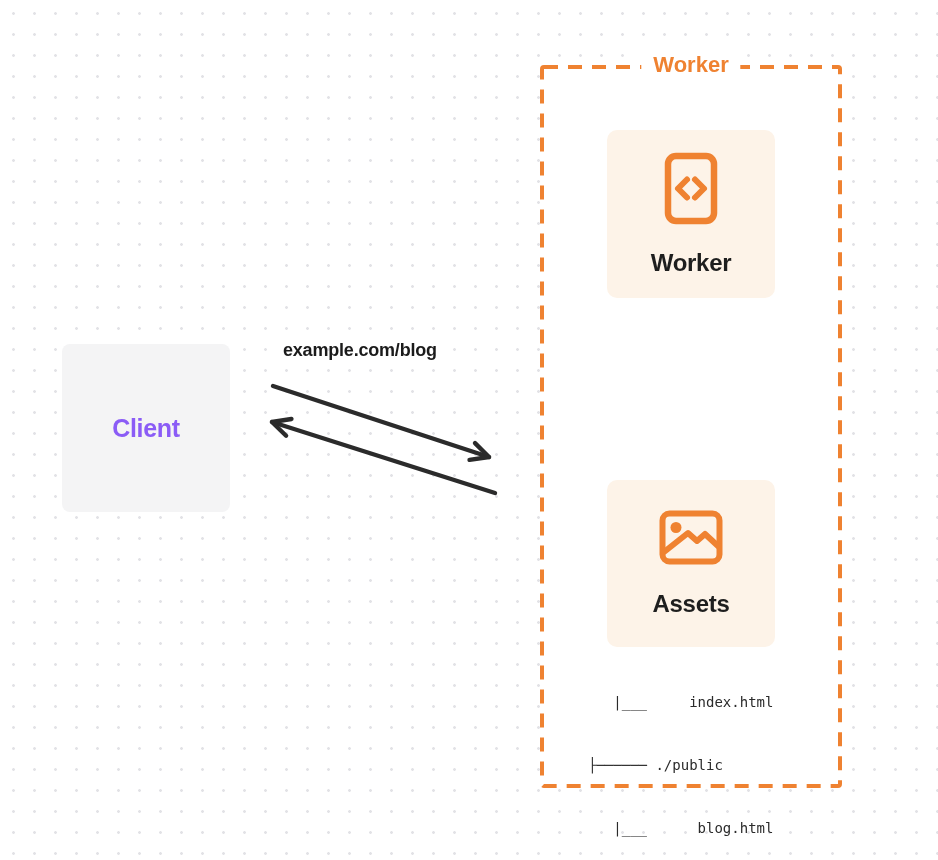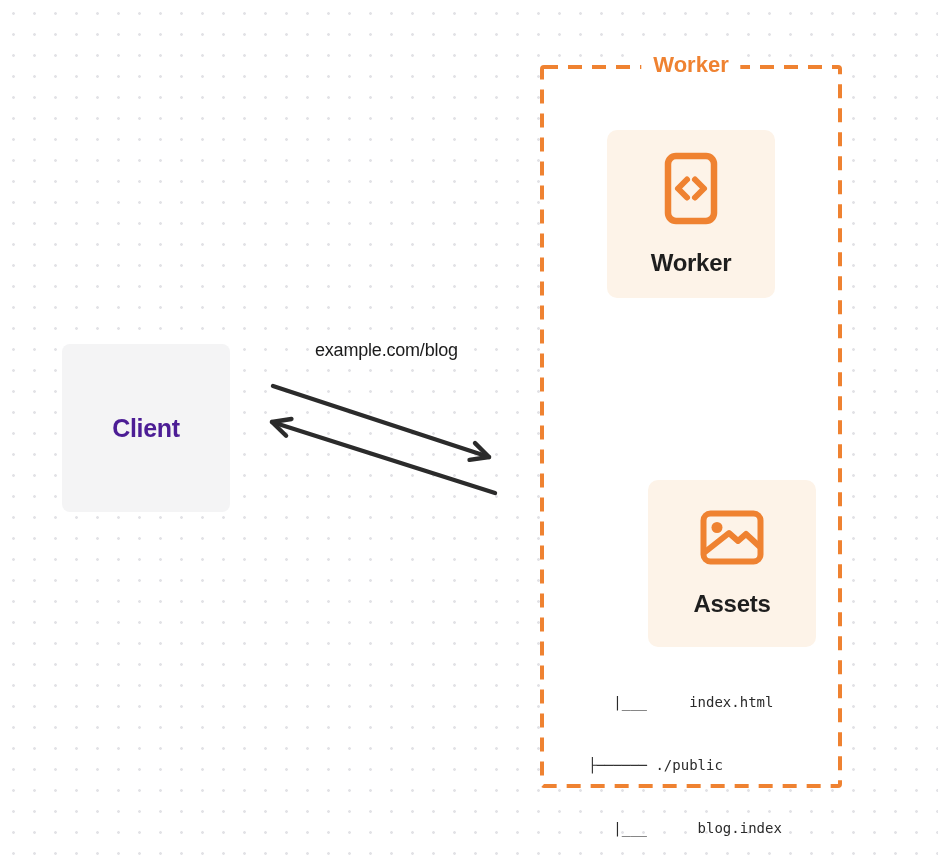--- a/index.html
+++ b/index.html
@@ -21,30 +21,29 @@
   
   .client-box {
     position: absolute;
     left: 62px; top: 344px;
     width: 168px; height: 168px;
     background: #f4f4f5;
     border-radius: 8px;
     display: flex; align-items: center; justify-content: center;
   }
   .client-box .node-label {
-    font-size: 25px; font-weight: 700; color: #4c1d95; letter-spacing: -0.3px;
+    font-size: 25px; font-weight: 700; color: #8b5cf6; letter-spacing: -0.3px;
   }
 
   
   .request-label {
     position: absolute;
     left: 283px; top: 340px;
-    font-size: 18px; font-weight: 400; color: #1b1b1b; letter-spacing: -0.2px;
+    font-size: 18px; font-weight: 700; color: #1b1b1b; letter-spacing: -0.2px;
     white-space: nowrap;
-    margin-left: 32px;
   }
 
   
   .arrows-svg { position: absolute; left: 250px; top: 365px; }
 
   
   .project-box {
     position: absolute;
     left: 540px; top: 65px;
     width: 302px; height: 723px;
@@ -68,21 +67,21 @@
     width: 168px;
     background: #fdf3e8;
     border-radius: 10px;
     display: flex; flex-direction: column;
     align-items: center; justify-content: center;
   }
   .card .card-label {
     font-size: 24px; font-weight: 700; color: #1e1e1e; letter-spacing: -0.3px;
   }
   .worker-card { top: 65px; height: 168px; gap: 24px; }
-  .assets-card { top: 415px; height: 167px; gap: 24px; margin-left: 41px; }
+  .assets-card { top: 415px; height: 167px; gap: 24px; }
 
   
   .file-tree {
     position: absolute;
     left: 48px; top: 585px;
     font-family: "DejaVu Sans Mono", monospace;
     font-size: 14px; line-height: 21px;
     color: #2b2b2b;
     white-space: pre;
   }
@@ -129,18 +128,18 @@
         <rect x="3.5" y="3.5" width="57" height="48" rx="7" fill="none" stroke="#ef8231" stroke-width="6"></rect>
         <circle cx="17" cy="17.5" r="5.5" fill="#ef8231"></circle>
         <path d="M5 42 L29 23 L38 31 L46 24 L59 36" fill="none" stroke="#ef8231" stroke-width="6" stroke-linecap="round" stroke-linejoin="round"></path>
       </svg>
       <span class="card-label">Assets</span>
     </div>
 
     <div class="file-tree">
       <div>   |___     index.html</div>
       <div>├────── ./public</div>
-      <div>   |___      blog.index</div>
+      <div>   |___      blog.html</div>
       
     </div>
   </div>
 
 </div>
 
 </body></html>

